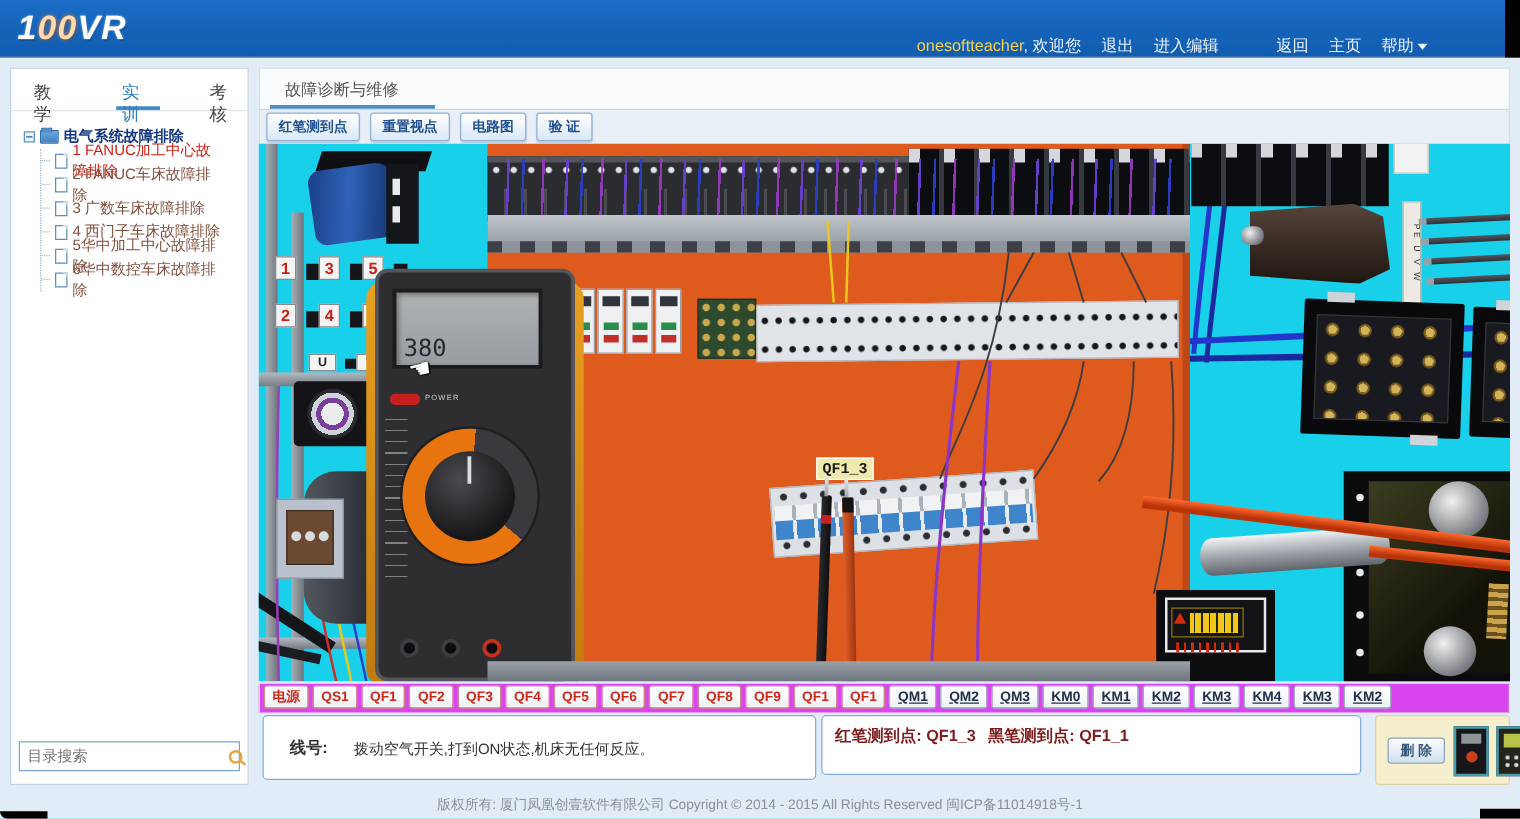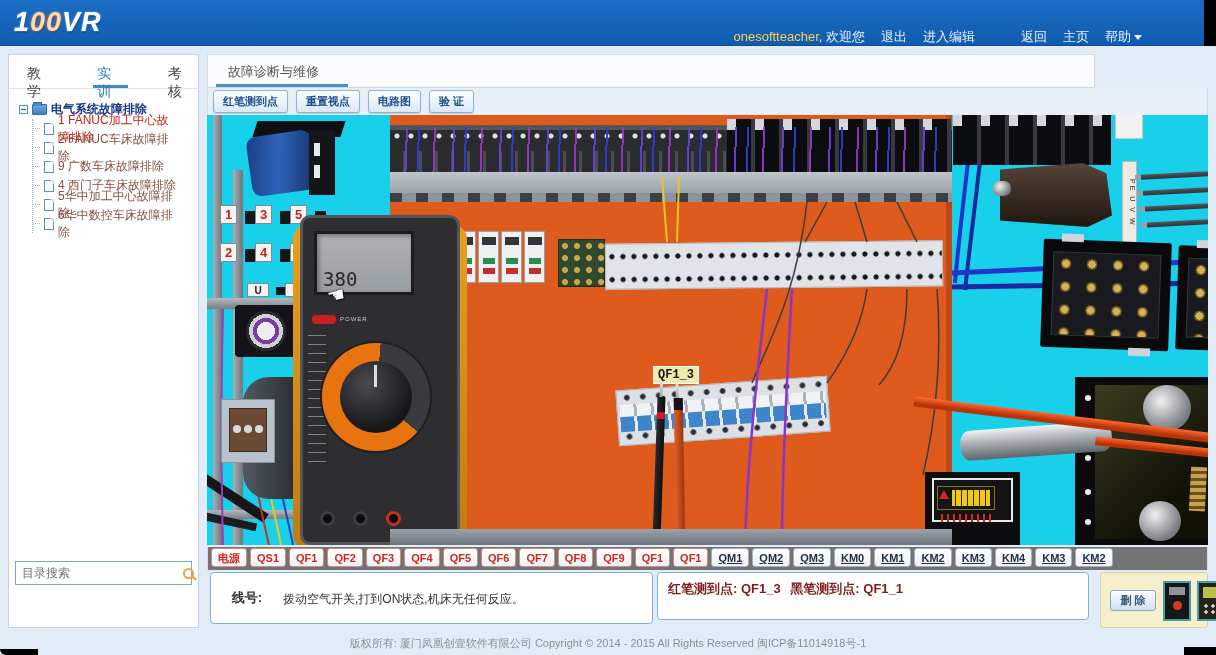--- a/index.html
+++ b/index.html
@@ -37,27 +37,27 @@
   .expander::before { content:''; position:absolute; left:1px; right:1px; top:3px; height:1px; background:#2a5c9a; }
   .expander.plus::after { content:''; position:absolute; top:1px; bottom:1px; left:3px; width:1px; background:#2a5c9a; }
   .folder { width:15px; height:11px; background:linear-gradient(#6fa8dd,#3f7ec2); border:1px solid #2f6aa8; border-radius:1px; position:relative; flex:none; }
   .folder::before { content:''; position:absolute; top:-3px; left:0; width:7px; height:3px; background:#4f8cc8; border:1px solid #2f6aa8; border-bottom:none; border-radius:1px 1px 0 0; }
   .tree-children { margin-left:13px; border-left:1px dotted #9db6cc; padding-left:0; }
   .tree-child { display:flex; align-items:center; gap:4px; height:19px; color:#83503f; cursor:pointer; }
   .tree-child::before { content:''; width:7px; height:1px; border-top:1px dotted #9db6cc; flex:none; }
   .tree-child.selected { color:#cc2015; }
   .ficon { width:10px; height:12px; background:#fff; border:1px solid #5a8fc0; position:relative; flex:none; }
   .ficon::before { content:''; position:absolute; right:-1px; top:-1px; border-left:4px solid transparent; border-top:4px solid #cfe2f2; }
-  .searchwrap { position:absolute; left:6px; bottom:42px; width:177px; height:24px; border:1px solid #79a7cf; background:#fff; display:flex; align-items:center; }
+  .searchwrap { position:absolute; left:6px; bottom:10px; width:177px; height:24px; border:1px solid #79a7cf; background:#fff; display:flex; align-items:center; }
   .searchwrap input { flex:1; border:none; outline:none; font-size:12px; color:#555; padding:0 6px; font-family:"Liberation Sans",sans-serif; background:transparent; }
   .mag { width:11px; height:11px; border:2px solid #e8a33d; border-radius:50%; position:relative; margin-right:8px; cursor:pointer; flex:none; }
   .mag::after { content:''; position:absolute; width:6px; height:2px; background:#e8a33d; right:-5px; bottom:-2px; transform:rotate(38deg); }
 
   
-  .maintabbar { left:207px; top:54px; width:888px; height:34px; background:#fbfcfe; border:1px solid #d5dee8; border-bottom:1px solid #cfd9e4; }
+  .maintabbar { left:207px; top:54px; width:1001px; height:34px; background:#fbfcfe; border:1px solid #d5dee8; border-bottom:1px solid #cfd9e4; }
   .maintab { position:absolute; left:20px; top:8px; font-size:13px; color:#555; cursor:pointer; }
   .maintab-underline { position:absolute; left:8px; bottom:0; width:132px; height:3px; background:#4a90c8; }
   .toolbar { left:207px; top:88px; width:1001px; height:27px; background:#e9eff7; display:flex; align-items:center; gap:8px; padding-left:5px; border-left:1px solid #d5dee8; border-right:1px solid #d5dee8; }
   .tbtn { font-size:11px; font-weight:bold; color:#1f4f8f; background:linear-gradient(#ffffff,#d9e8f6); border:1px solid #8fb2d5; border-radius:3px; padding:3px 9px; cursor:pointer; box-shadow:0 1px 1px rgba(120,150,180,.4); }
 
   
   .viewport { left:207px; top:115px; width:1001px; height:430px; background:#18d0ea; overflow:hidden; }
   .orange { left:183px; top:0; width:562px; height:430px; background:#df5a1d; box-shadow:inset -6px 0 0 #bd4716; }
   .rail-v { background:linear-gradient(90deg,#a8afb6,#6e757c); }
   .rail-h { background:linear-gradient(#b2b9c0,#767d84); }
@@ -89,21 +89,21 @@
   .probe { border-radius:2px; }
   .probe .tip { position:absolute; left:2px; top:-15px; width:3px; height:16px; background:linear-gradient(#e8eaec,#9aa0a6); }
   .qtag { background:#efe9ae; border:1px solid #fff; color:#1a1a1a; font-family:"Liberation Mono",monospace; font-weight:bold; font-size:12px; padding:0 4px; line-height:16px; }
   .wtag { width:17px; height:19px; background:#f4f4f4; border:1px solid #8a8a8a; color:#c42318; font-weight:bold; font-size:13px; text-align:center; line-height:18px; box-shadow:22px 3px 0 -3px #15161a; }
   .ptag { width:22px; height:14px; background:#f4f4f4; border:1px solid #8a8a8a; color:#222; font-weight:bold; font-size:10px; text-align:center; line-height:13px; box-shadow:26px 1px 0 -3px #15161a; }
 
   
   .meter { left:93px; top:100px; width:160px; height:330px; }
   .meter .holster { position:absolute; left:-7px; right:-7px; top:10px; bottom:-4px; background:linear-gradient(#e8a020,#c07a10); border-radius:14px; }
   .meter .bodyy { position:absolute; left:0; right:0; top:0; bottom:0; background:#2e2e30; border:3px solid #55565c; border-radius:10px; }
-  .meter .lcd { position:absolute; left:14px; top:16px; width:100px; height:64px; background:linear-gradient(#aeb2b5,#989da1); border:3px solid #1c1c1e; box-shadow:inset 2px 2px 4px rgba(0,0,0,.35); }
+  .meter .lcd { position:absolute; left:14px; top:16px; width:120px; height:64px; background:linear-gradient(#aeb2b5,#989da1); border:3px solid #1c1c1e; box-shadow:inset 2px 2px 4px rgba(0,0,0,.35); }
   .meter .lcd span { position:absolute; left:6px; bottom:2px; font-family:"DejaVu Sans Mono",monospace; font-size:19px; color:#26282a; }
   .meter .pwr { position:absolute; left:12px; top:100px; width:24px; height:9px; background:#c61f1f; border-radius:4px; }
   .meter .pwrlabel { position:absolute; left:40px; top:101px; font-size:6px; color:#c8ccd2; letter-spacing:1px; }
   .meter .dialring { position:absolute; left:22px; top:128px; width:108px; height:108px; border-radius:50%;
       background:conic-gradient(from 130deg,#e8740f 0 235deg,#3a3a3e 235deg 360deg); box-shadow:0 0 0 2px #1f1f22; }
   .meter .knob { position:absolute; left:40px; top:146px; width:72px; height:72px; border-radius:50%; background:radial-gradient(circle at 38% 32%,#4a4a50,#171719 70%); }
   .meter .knob::before { content:''; position:absolute; left:34px; top:4px; width:3px; height:22px; background:#dadde0; }
   .meter .ticks { position:absolute; left:8px; top:120px; width:18px; height:130px; background:repeating-linear-gradient(#cfd3d8 0 1px, transparent 1px 9px); opacity:.5; }
   .meter .ports { position:absolute; left:20px; bottom:14px; width:120px; height:26px; display:flex; gap:18px; align-items:center; }
   .meter .port { width:15px; height:15px; border-radius:50%; background:#0c0c0e; border:3px solid #3c3e44; }
@@ -127,21 +127,21 @@
   .transformer { background:#0d0d0f; }
   .transformer .frame { position:absolute; left:7px; top:6px; right:7px; height:44px; background:#141416; border:2px solid #e8e8e8; }
   .transformer .ylab { position:absolute; left:12px; top:14px; width:58px; height:24px; background:#f0c818; border:1px solid #8a7408;
      background-image:repeating-linear-gradient(90deg,transparent 0 5px,#222 5px 6px); background-clip:content-box; padding:3px 4px 3px 14px; }
   .transformer .warn { position:absolute; left:14px; top:18px; width:0; height:0; border-left:5px solid transparent; border-right:5px solid transparent; border-bottom:9px solid #d42a10; }
   .transformer .wires { position:absolute; left:16px; top:42px; width:50px; height:8px; background:repeating-linear-gradient(90deg,#d42a10 0 2px,transparent 2px 6px); }
   .servo { background:linear-gradient(#55443a,#1e1610); clip-path:polygon(0 10%,74% 0,95% 16%,100% 82%,78% 100%,0 90%); }
   .drive-blue { background:linear-gradient(100deg,#1a3f86,#2e62b8 45%,#122c60); border-radius:10px 14px 14px 10px; }
 
   
-  .combar { left:207px; top:547px; width:1001px; height:23px; background:#737373; display:flex; gap:3px; padding:1px 0 0 3px; border-left:1px solid #d5dee8; border-right:1px solid #d5dee8; }
+  .combar { left:207px; top:547px; width:1001px; height:23px; background:#d946ef; display:flex; gap:3px; padding:1px 0 0 3px; border-left:1px solid #d5dee8; border-right:1px solid #d5dee8; }
   .cbtn { font-size:11px; font-weight:bold; padding:2px 6px; background:linear-gradient(#ffffff,#eef1f5); border-radius:3px; cursor:pointer; white-space:nowrap; height:19px; line-height:14px; }
   .cbtn.red { color:#cc2a1a; border:1px solid #d28b7c; }
   .cbtn.gray { color:#20304a; border:1px solid #9fb0c4;text-decoration:underline; }
 
   
   .inforow { left:207px; top:572px; width:1001px; height:60px; }
   .infopanel { position:absolute; background:#fff; border:1px solid #7fb0dd; border-radius:4px; }
   .ip-left { left:3px; top:0; width:443px; height:52px; display:flex; align-items:center; }
   .linelabel { width:72px; text-align:center; font-weight:bold; font-size:13px; color:#333; }
   .ft { color:#d42a10; font-weight:bold; font-size:12px; }
@@ -194,21 +194,21 @@
       <div class="tree-child selected">
           <span class="ficon"></span>
           <span>1 FANUC加工中心故障排除</span>
         </div>
       <div class="tree-child">
           <span class="ficon"></span>
           <span>2 FANUC车床故障排除</span>
         </div>
       <div class="tree-child">
           <span class="ficon"></span>
-          <span>9 广数车床故障排除</span>
+          <span>3 广数车床故障排除</span>
         </div>
       <div class="tree-child">
           <span class="ficon"></span>
           <span>4 西门子车床故障排除</span>
         </div>
       <div class="tree-child">
           <span class="ficon"></span>
           <span>5华中加工中心故障排除</span>
         </div>
       <div class="tree-child">

